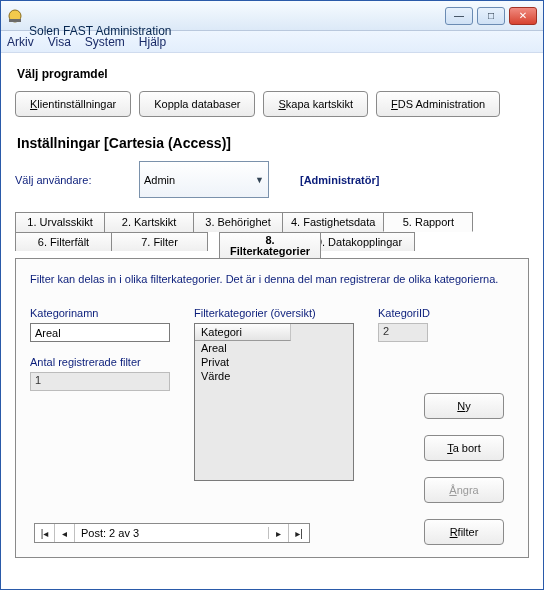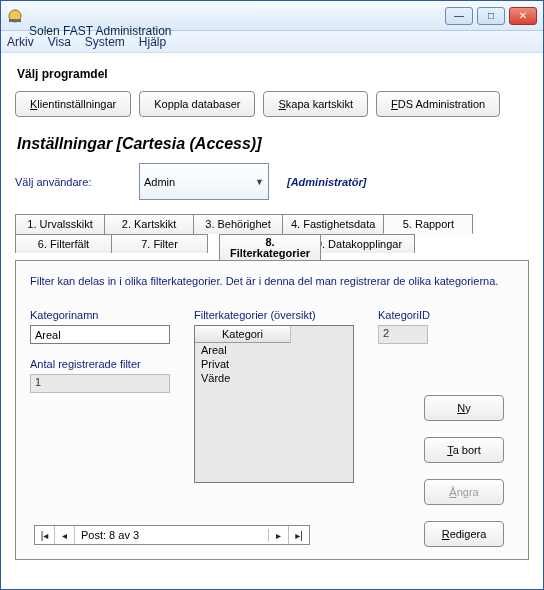--- a/index.html
+++ b/index.html
@@ -14,44 +14,44 @@
   .tbtn.close { background:linear-gradient(#f08b80,#d74330); color:#fff; border-color:#a13124;}
   
   .menubar { height:22px; background:linear-gradient(#eef6ff,#e3eefc); display:flex; align-items:center; padding:0 6px; gap:14px; font-size:12px; color:#1a2b68; border-bottom:1px solid #cfdbee; }
   .menubar span { cursor:default; }
   
   .client { position:relative; padding:10px 14px; }
   .heading { font-size:12px; font-weight:bold; color:#000; margin:4px 2px 10px; }
   .btnrow { display:flex; gap:8px; margin-bottom:18px; }
   .btn { height:26px; padding:0 14px; font-size:11px; background:linear-gradient(#fefefe,#ececec); border:1px solid #8a8a8a; border-radius:4px; cursor:pointer; }
   .btn .ul { text-decoration:underline; }
-  .sub { font-size:16px; font-weight:bold; margin:4px 2px 10px;font-style:italic; }
+  .sub { font-size:14px; font-weight:bold; margin:4px 2px 10px; }
   .userrow { display:flex; align-items:center; gap:14px; margin-bottom:14px; font-size:11px;}
   .userrow .lbl { width:110px; color:#0a1d7a; }
   .select { width:130px; height:37px; border:1px solid #7a91ab; background:linear-gradient(#fff,#eef3f9); font-size:11px; padding:0 4px; display:flex; align-items:center; justify-content:space-between; cursor:pointer;}
   .select .arrow { font-size:9px; color:#345; }
-  .adminlbl { color:#0a1d7a; font-weight:bold; margin-left:4px;font-style:italic; }
+  .adminlbl { color:#0a1d7a; font-weight:bold; margin-left:17px; }
   
   .tabs { font-size:11px; }
   .tabrow { display:flex; }
   .tab { border:1px solid #8a8a8a; border-bottom:none; background:linear-gradient(#fdfdfd,#efefef); padding:3px 8px; margin-right:-1px; cursor:pointer; min-width:90px; text-align:center; }
   .tab.selected { background:#fcfcfc; position:relative; z-index:2; border-bottom:1px solid #fcfcfc; }
   .tabrow2 { display:flex; }
   .tabrow3 { display:flex; }
   .tab3 { border:1px solid #8a8a8a; border-bottom:none; background:linear-gradient(#fdfdfd,#efefef); padding:2px 10px; margin:0 auto; cursor:pointer; font-weight:bold; position:relative; top:1px;}
   .panel { border:1px solid #8a8a8a; background:#fcfcfc; padding:14px 14px 18px 14px; min-height:300px; position:relative;}
   .panel .desc { color:#0a1d7a; font-size:11px; margin-bottom:22px; }
   .cols { display:flex; gap:24px; }
   .col .flab { color:#0a1d7a; font-size:11px; margin-bottom:4px; display:block;}
   .txtin { width:140px; height:19px; font-size:11px; border:1px solid #7a7a7a; background:#fff; padding:1px 4px;}
   .roin { width:140px; height:19px; font-size:11px; border:1px solid #bcbcbc; background:#e9e9e9; padding:1px 4px; color:#333; }
   .roin.small { width:50px; }
   .listwrap { width:160px; }
   .listbox { width:160px; height:158px; border:1px solid #7a7a7a; background:#e9e9e9; font-size:11px;}
-  .listbox .hdr { background:linear-gradient(#fdfdfd,#e4e4e4); border-bottom:1px solid #9a9a9a; border-right:1px solid #c4c4c4; padding:2px 6px; width:96px;text-align:center;}
+  .listbox .hdr { background:linear-gradient(#fdfdfd,#e4e4e4); border-bottom:1px solid #9a9a9a; border-right:1px solid #c4c4c4; padding:2px 6px; width:96px;}
   .listbox .cell { padding:1px 6px; background:#e9e9e9; width:96px;}
   .rightbtns { position:absolute; right:24px; bottom:12px; display:flex; flex-direction:column; gap:16px; }
   .rightbtns .btn { width:80px; text-align:center; padding:0; }
   .rightbtns .btn.disabled { color:#9a9a9a; cursor:default; }
   
   .recnav { position:absolute; left:18px; bottom:14px; display:flex; align-items:center; height:20px; border:1px solid #8a8a8a; background:#fff; font-size:11px;}
   .recnav .nbtn { width:20px; height:18px; display:flex; align-items:center; justify-content:center; border-right:1px solid #c0c0c0; cursor:pointer; font-size:10px; color:#222;}
   .recnav .ntxt { width:194px; padding:0 6px; border-right:1px solid #c0c0c0;}
   .recnav .nbtn:last-child { border-right:none;}
   .col2gap { height:14px; }
@@ -156,27 +156,27 @@
           <div class="col">
             <span class="flab">KategoriID</span>
             <div class="roin small">2</div>
           </div>
         </div>
 
         <div class="rightbtns">
           <button class="btn"><span class="ul">N</span><span>y</span></button>
           <button class="btn"><span class="ul">T</span><span>a bort</span></button>
           <button class="btn disabled"><span class="ul">Å</span><span>ngra</span></button>
-          <button class="btn"><span class="ul">R</span><span>edigera</span></button>
+          <button class="btn"><span class="ul">R</span><span>filter</span></button>
         </div>
 
         <div class="recnav">
           <div class="nbtn">|◂</div>
           <div class="nbtn">◂</div>
-          <div class="ntxt">Post: 8 av 3</div>
+          <div class="ntxt">Post: 2 av 3</div>
           <div class="nbtn">▸</div>
           <div class="nbtn">▸|</div>
         </div>
 
       </div>
     </div>
 
   </div>
 </div>
 

